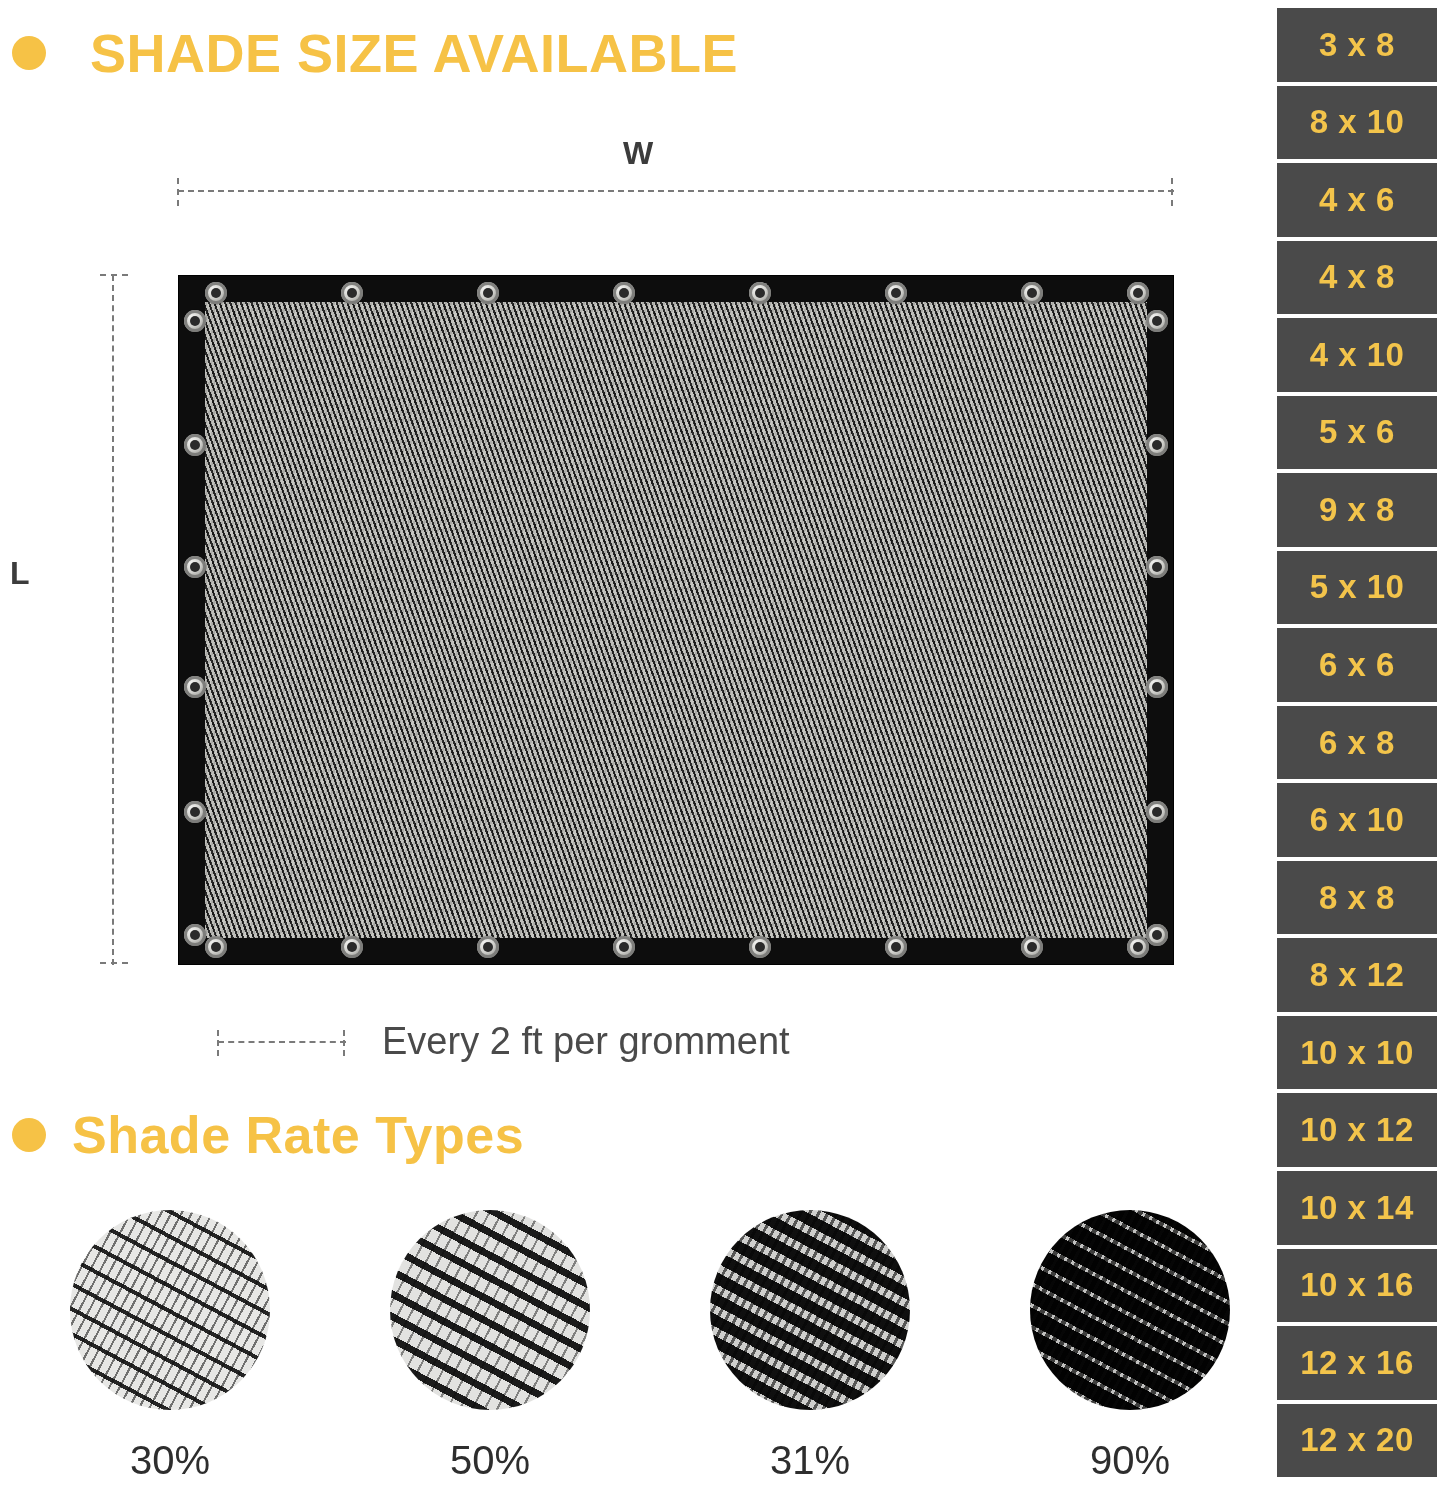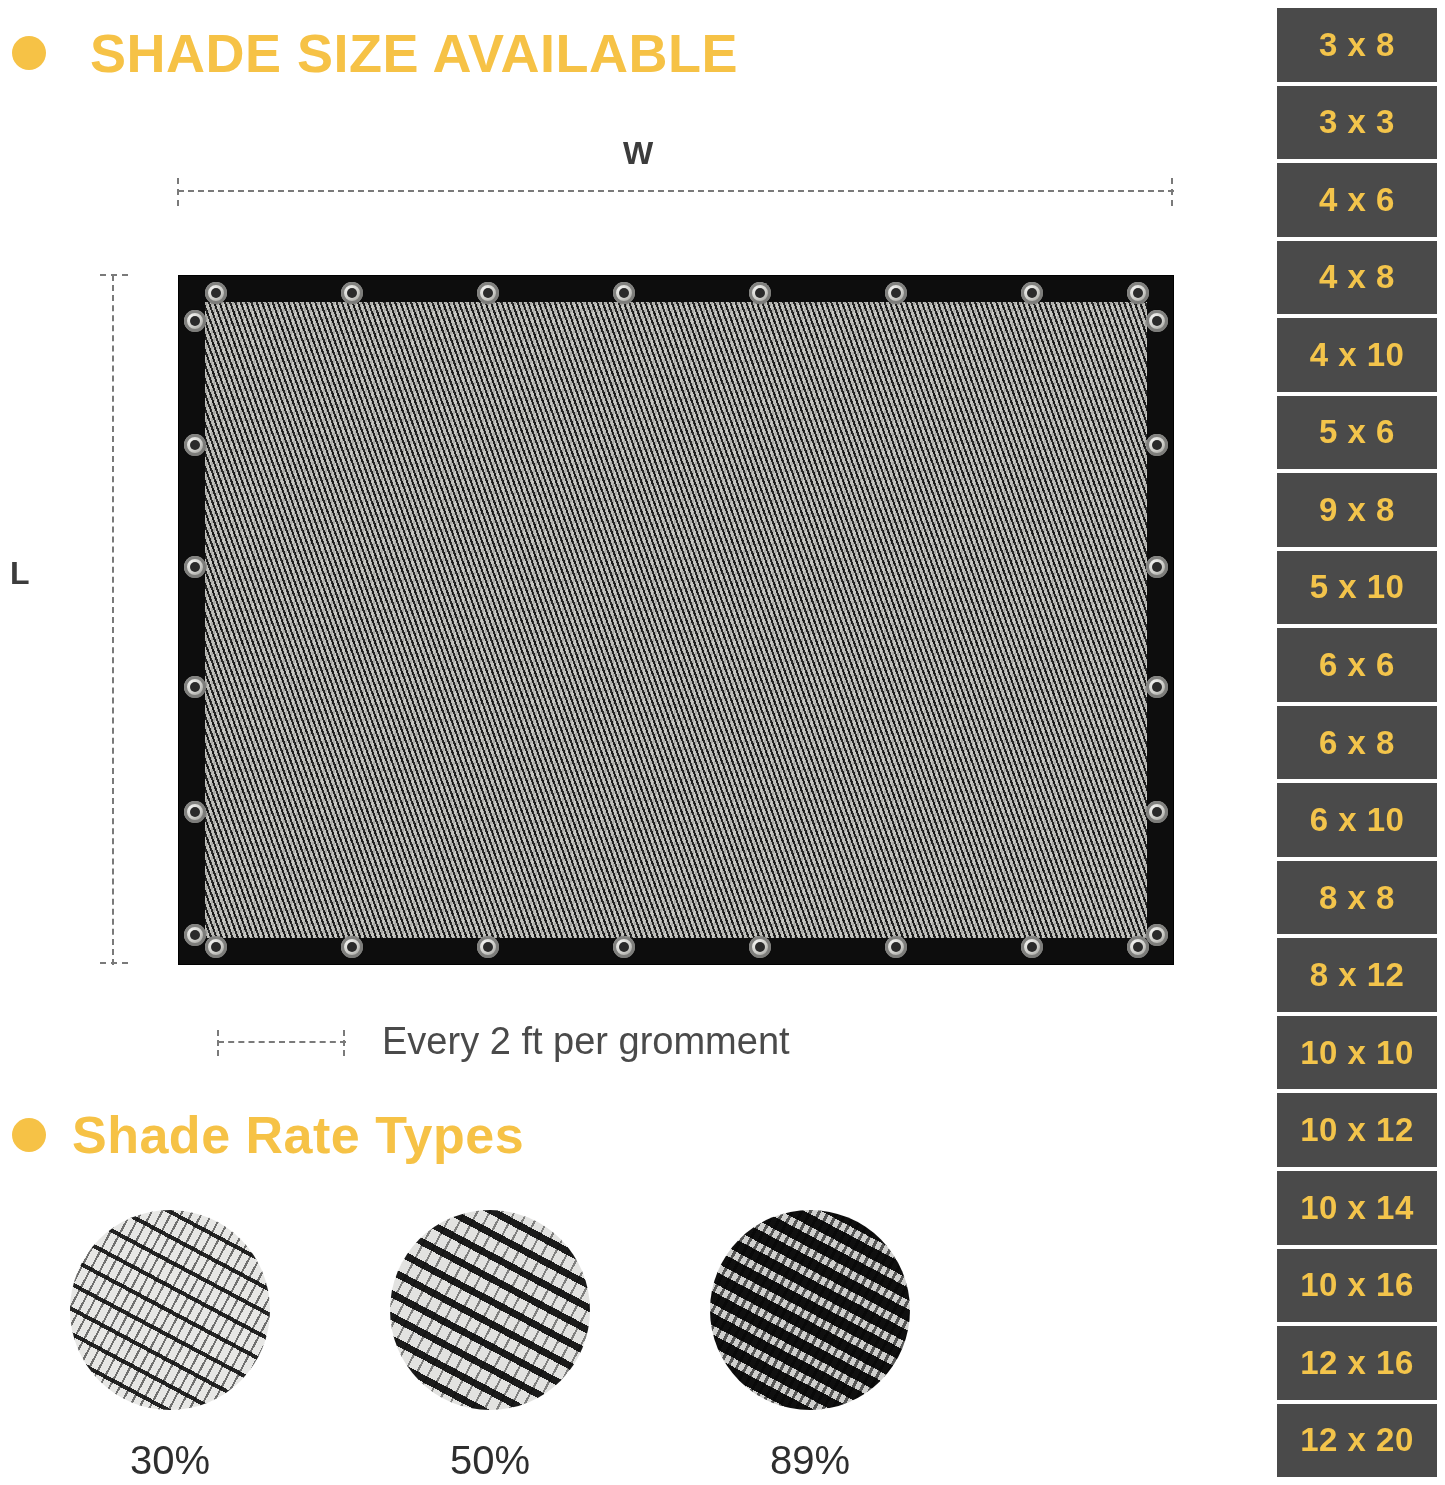--- a/index.html
+++ b/index.html
@@ -293,27 +293,31 @@
     <div class="rate-item">
       <div class="rate-circle r30"></div>
       <div class="rate-label">30%</div>
     </div>
     <div class="rate-item">
       <div class="rate-circle r50"></div>
       <div class="rate-label">50%</div>
     </div>
     <div class="rate-item">
       <div class="rate-circle r70"></div>
-      <div class="rate-label">89%</div>
+      <div class="rate-label">31%</div>
+    </div>
+    <div class="rate-item">
+      <div class="rate-circle r90"></div>
+      <div class="rate-label">90%</div>
     </div>
   </div>
 
   <div id="size-list">
     <div class="size-chip">3 x 8</div>
-    <div class="size-chip">3 x 3</div>
+    <div class="size-chip">8 x 10</div>
     <div class="size-chip">4 x 6</div>
     <div class="size-chip">4 x 8</div>
     <div class="size-chip">4 x 10</div>
     <div class="size-chip">5 x 6</div>
     <div class="size-chip">9 x 8</div>
     <div class="size-chip">5 x 10</div>
     <div class="size-chip">6 x 6</div>
     <div class="size-chip">6 x 8</div>
     <div class="size-chip">6 x 10</div>
     <div class="size-chip">8 x 8</div>

